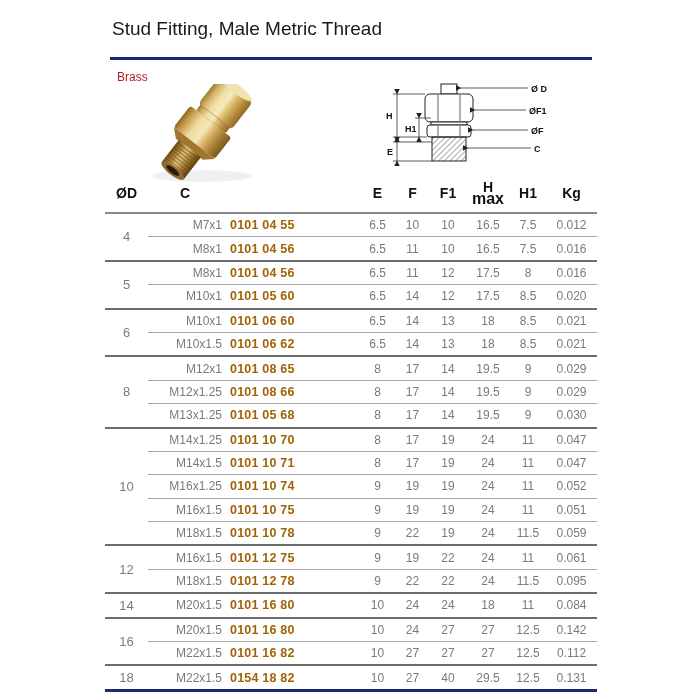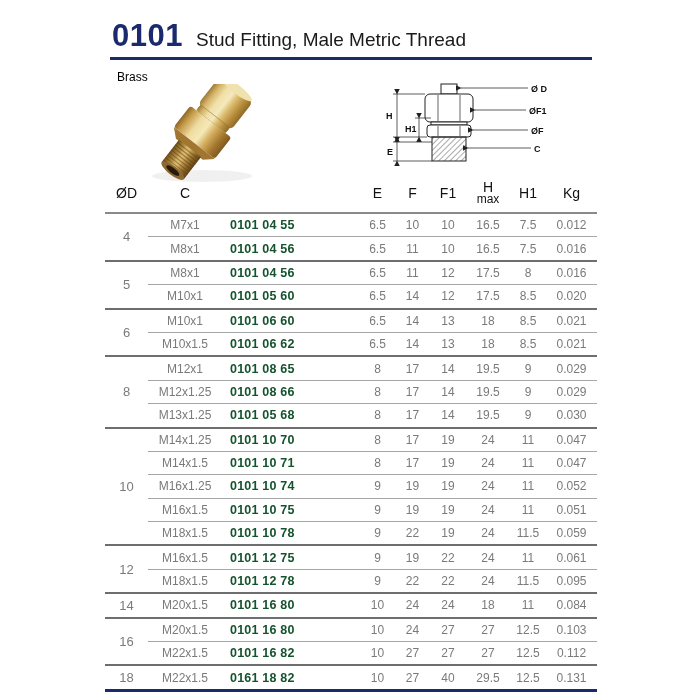--- a/index.html
+++ b/index.html
@@ -5,50 +5,49 @@
   html,body{margin:0;padding:0;background:#fff;}
   .page{position:relative;width:700px;height:700px;background:#ffffff;overflow:hidden;
         font-family:"Liberation Sans","DejaVu Sans",sans-serif;}
 
   
   .hdr{position:absolute;left:112px;top:18px;width:482px;}
   .title-row{display:flex;align-items:baseline;gap:13px;}
   .code{font-size:31px;font-weight:bold;color:#1a2a6c;letter-spacing:.5px;}
   .title{font-size:19px;color:#1a1a1a;}
   .title-rule{position:absolute;left:110px;top:57px;width:482px;height:3px;background:#1a2a6c;}
-  .material{position:absolute;left:117px;top:70px;font-size:12px;color:#000000;}
+  .material{position:absolute;left:117px;top:70px;font-size:12px;color:#b91c1c;}
 
   
   .photo{position:absolute;left:118px;top:84px;}
   .drawing{position:absolute;left:383px;top:80px;}
   .drawing text{font-family:"Liberation Sans",sans-serif;font-size:9px;font-weight:bold;fill:#111;}
 
   
   .table-wrap{position:absolute;left:105px;top:180px;width:492px;border-bottom:3px solid #1a2a6c;}
   table{border-collapse:collapse;table-layout:fixed;width:492px;}
-  th{font-size:14px;font-weight:normal;color:#111;vertical-align:middle;padding:0 0 6px 0;
+  th{font-size:14px;font-weight:bold;color:#111;vertical-align:middle;padding:0 0 6px 0;
      border-bottom:2px solid #8a8a8a;text-align:center;height:26px;}
   th .hstack{line-height:12px;}
-  th .hsub{font-size:12px;}
+  th .hsub{font-size:16px;}
   th.h-c{text-align:center;}
   td{height:22.4px;padding:0;font-size:12px;color:#7a7a7a;text-align:center;vertical-align:middle;}
   td.od{font-size:13px;color:#7a7a7a;}
-  td.thread{text-align:center;}
-  td.part{text-align:left;padding-left:8px;font-weight:bold;color:#14532d;font-size:12.5px;letter-spacing:.2px;}
+  td.thread{text-align:right;}
+  td.part{text-align:left;padding-left:8px;font-weight:bold;color:#a16207;font-size:12.5px;letter-spacing:.2px;}
   tr.group-start td{border-top:2px solid #6e6e6e;}
   tr.row-cont td{border-top:1px solid #a6a6a6;}
 </style>
 </head>
 <body>
 
 <div class="page">
 
   <div class="hdr">
     <div class="title-row">
-      <span class="code">0101</span>
       <span class="title">Stud Fitting, Male Metric Thread</span>
     </div>
   </div>
   <div class="title-rule"></div>
   <div class="material">Brass</div>
 
   <svg class="photo" width="175" height="102" viewBox="0 0 175 102">
     <defs>
       <linearGradient id="gNut" x1="0" y1="0" x2="1" y2="0">
         <stop offset="0" stop-color="#9d7a35"></stop>
@@ -349,36 +348,36 @@
           </tr>
           <tr class="group-start">
             <td rowspan="2" class="od">16</td>
             <td class="thread">M20x1.5</td>
             <td class="part">0101 16 80</td>
             <td class="num">10</td>
             <td class="num">24</td>
             <td class="num">27</td>
             <td class="num">27</td>
             <td class="num">12.5</td>
-            <td class="num">0.103</td>
+            <td class="num">0.142</td>
           </tr>
           <tr class="row-cont">
             <td class="thread">M22x1.5</td>
             <td class="part">0101 16 82</td>
             <td class="num">10</td>
             <td class="num">27</td>
             <td class="num">27</td>
             <td class="num">27</td>
             <td class="num">12.5</td>
             <td class="num">0.112</td>
           </tr>
           <tr class="group-start">
             <td rowspan="1" class="od">18</td>
             <td class="thread">M22x1.5</td>
-            <td class="part">0161 18 82</td>
+            <td class="part">0154 18 82</td>
             <td class="num">10</td>
             <td class="num">27</td>
             <td class="num">40</td>
             <td class="num">29.5</td>
             <td class="num">12.5</td>
             <td class="num">0.131</td>
           </tr>
         </tbody>
     </table>
   </div>

